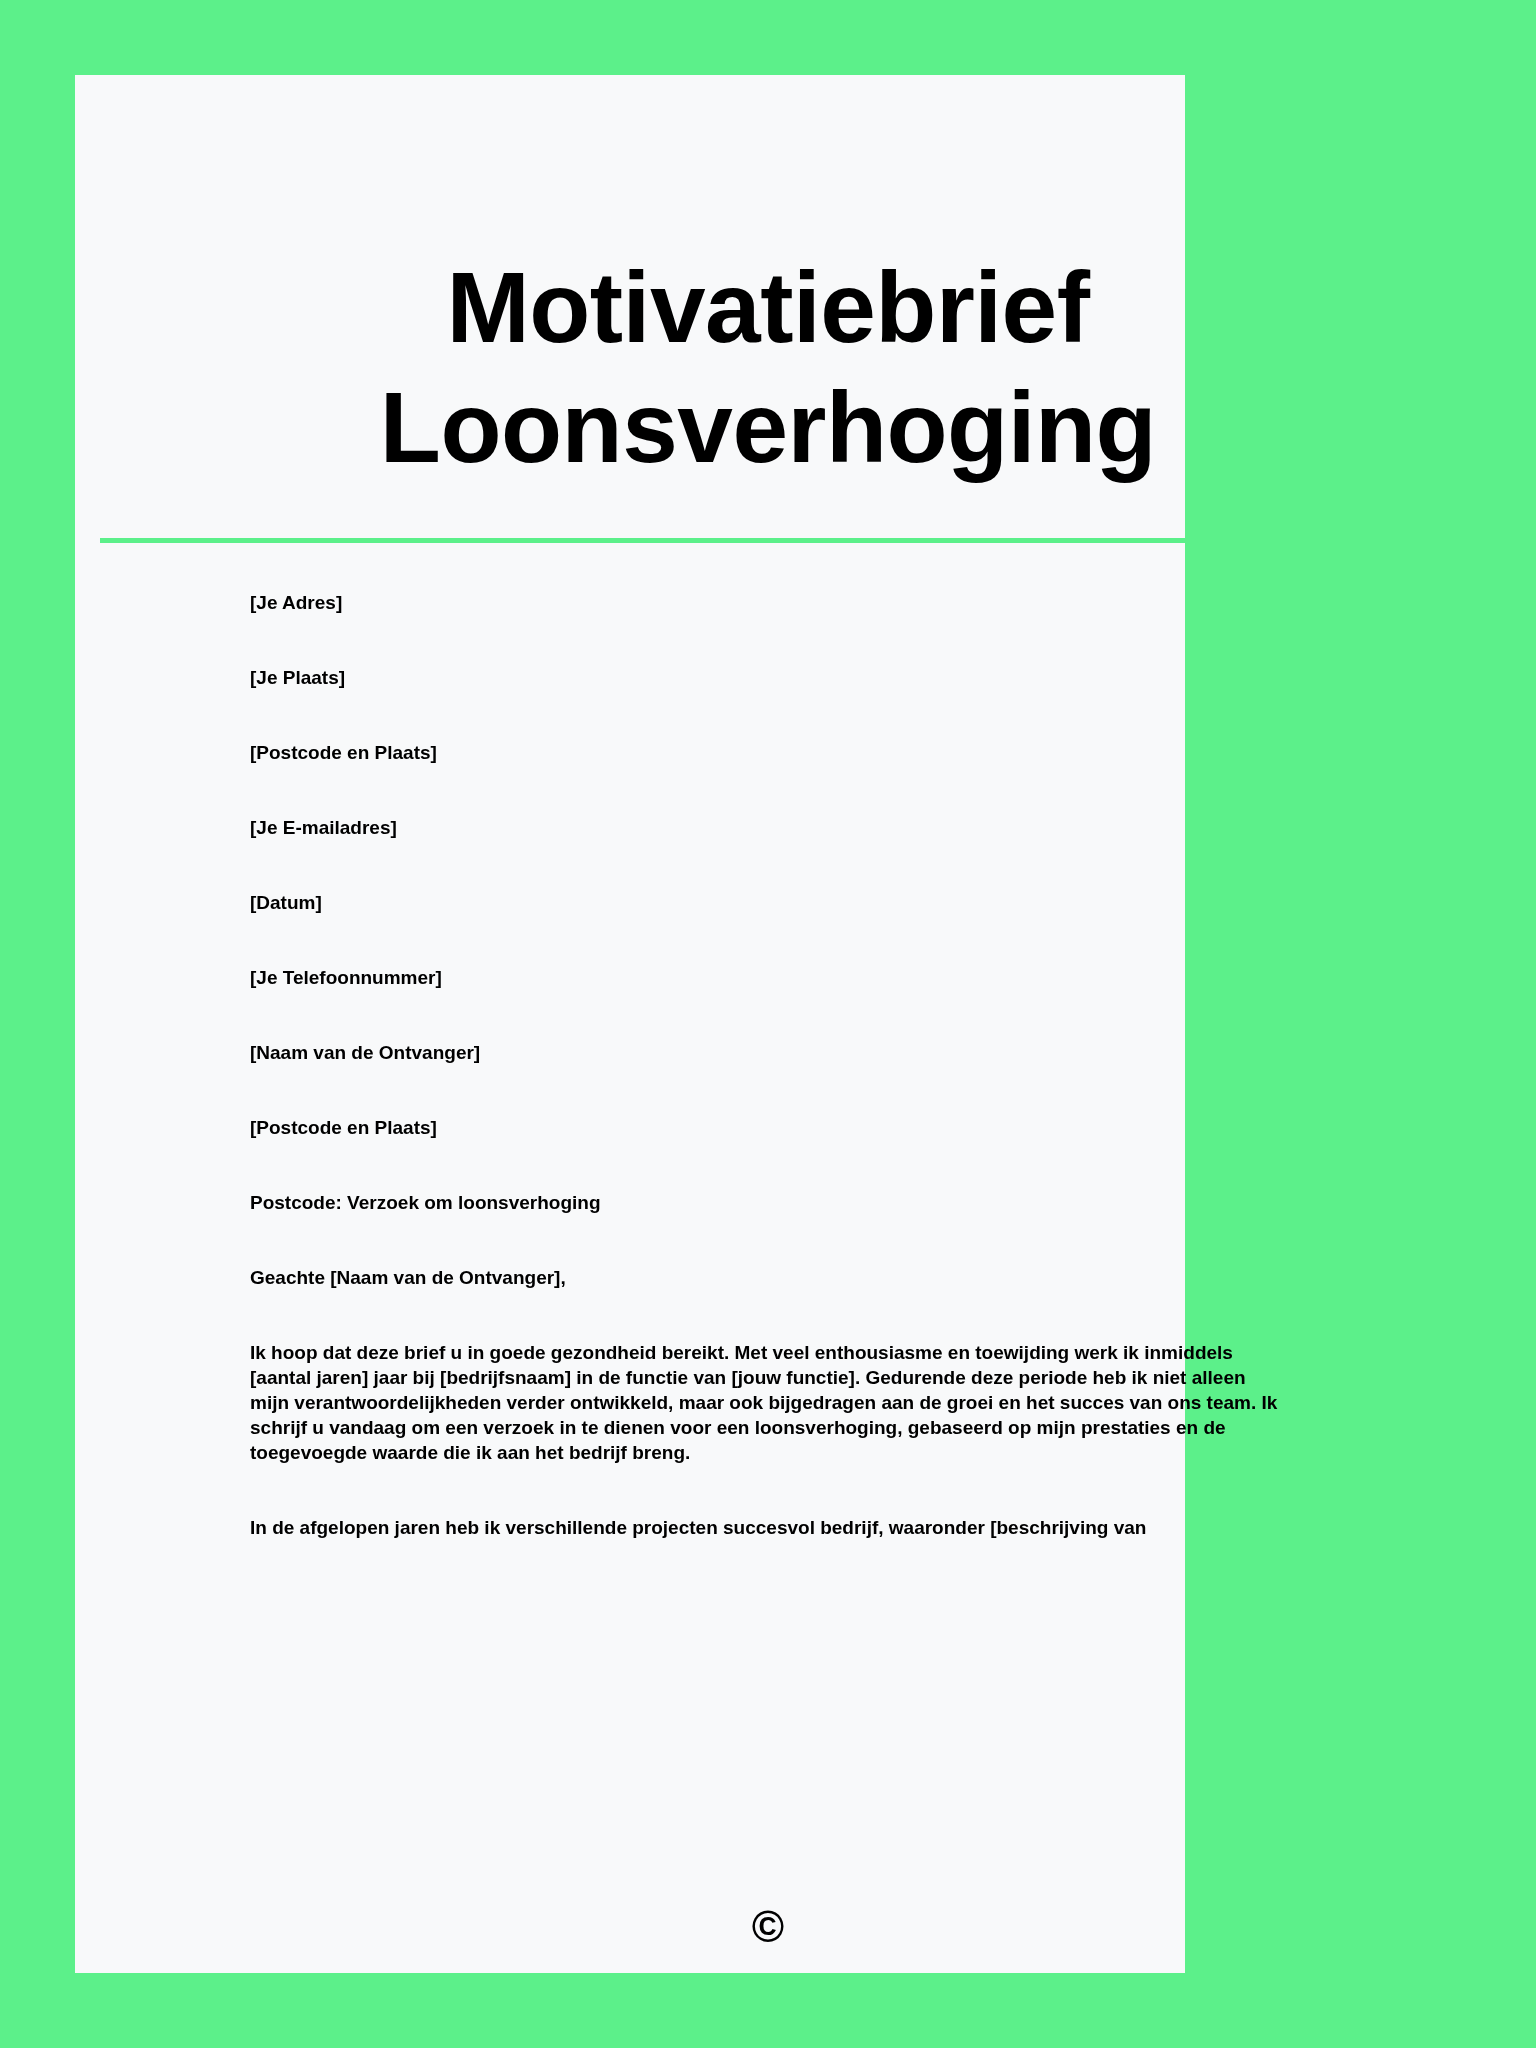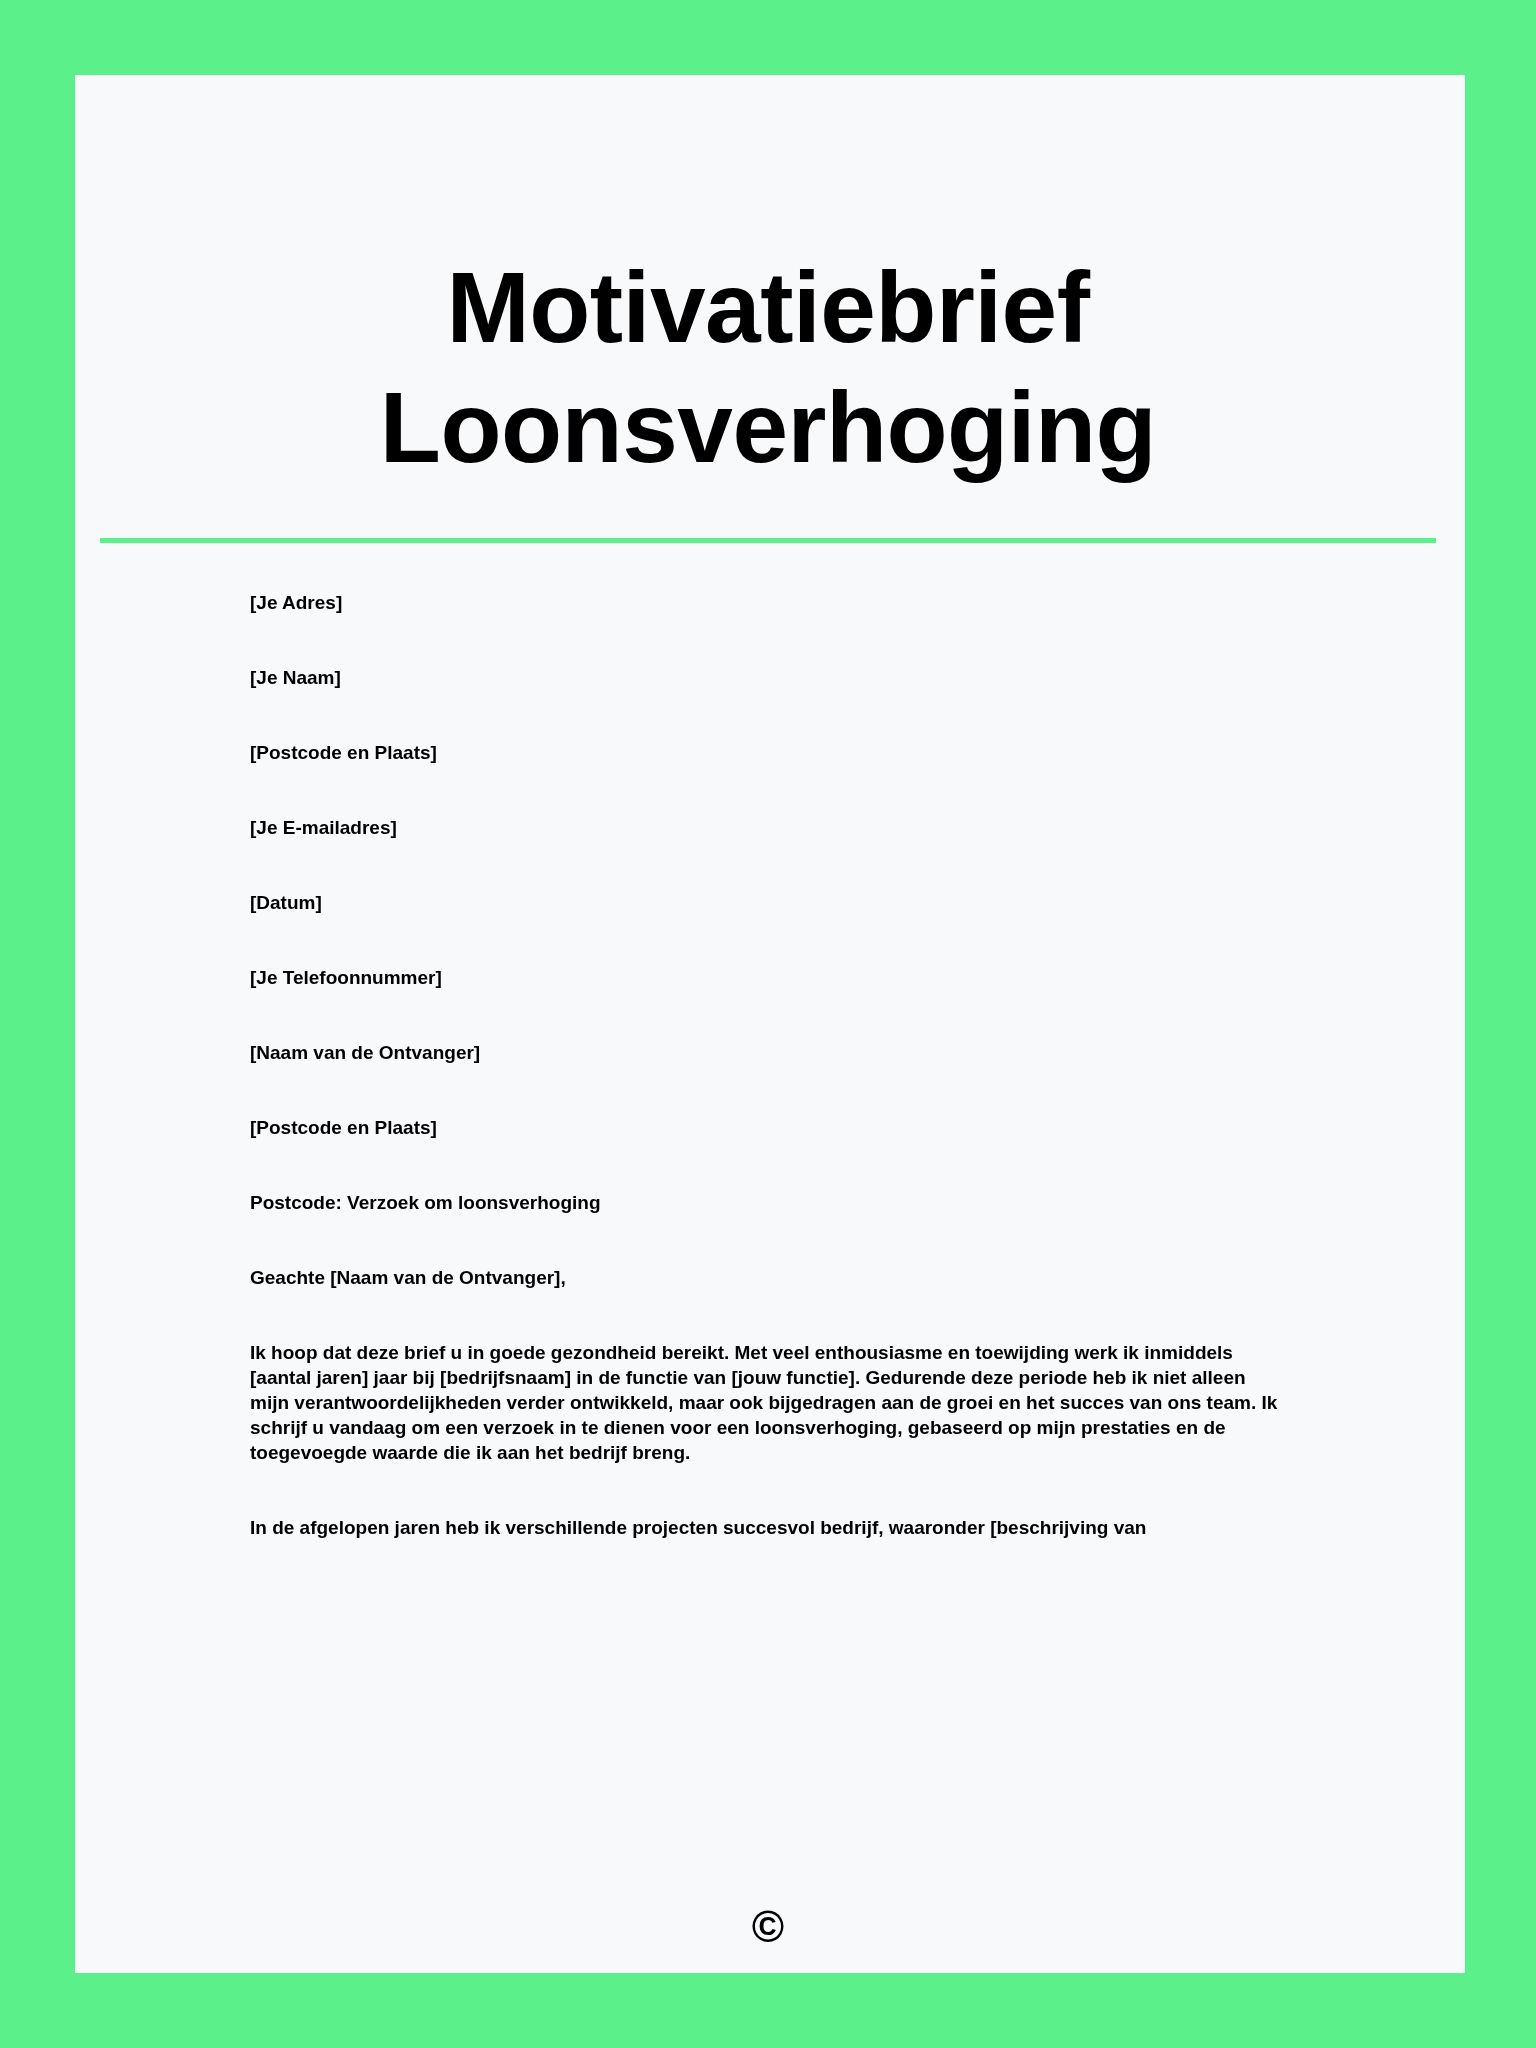--- a/index.html
+++ b/index.html
@@ -12,21 +12,21 @@
     background: #5cf08a;
     position: relative;
     overflow: hidden;
     font-family: "Liberation Sans", sans-serif;
     color: #000;
   }
   .card {
     position: absolute;
     left: 75px;
     top: 75px;
-    width: 1390px;
+    width: 1110px;
     height: 1898px;
     background: #f8f9fa;
   }
   .title {
     position: absolute;
     left: 0;
     top: 172px;
     width: 1386px;
     margin: 0;
     text-align: center;
@@ -80,21 +80,21 @@
   <h1 class="title">
     <span>Motivatiebrief</span>
     <span>Loonsverhoging</span>
   </h1>
 
   <div class="divider"></div>
 
   <div class="letter">
     <div class="block">
       <p>[Je Adres]</p>
-      <p>[Je Naam]</p>
+      <p>[Je Plaats]</p>
       <p>[Postcode en Plaats]</p>
       <p>[Je E-mailadres]</p>
       <p>[Datum]</p>
       <p>[Je Telefoonnummer]</p>
     </div>
     <div class="block">
       <p>[Naam van de Ontvanger]</p>
       <p>[Postcode en Plaats]</p>
     </div>
     <div class="block">

